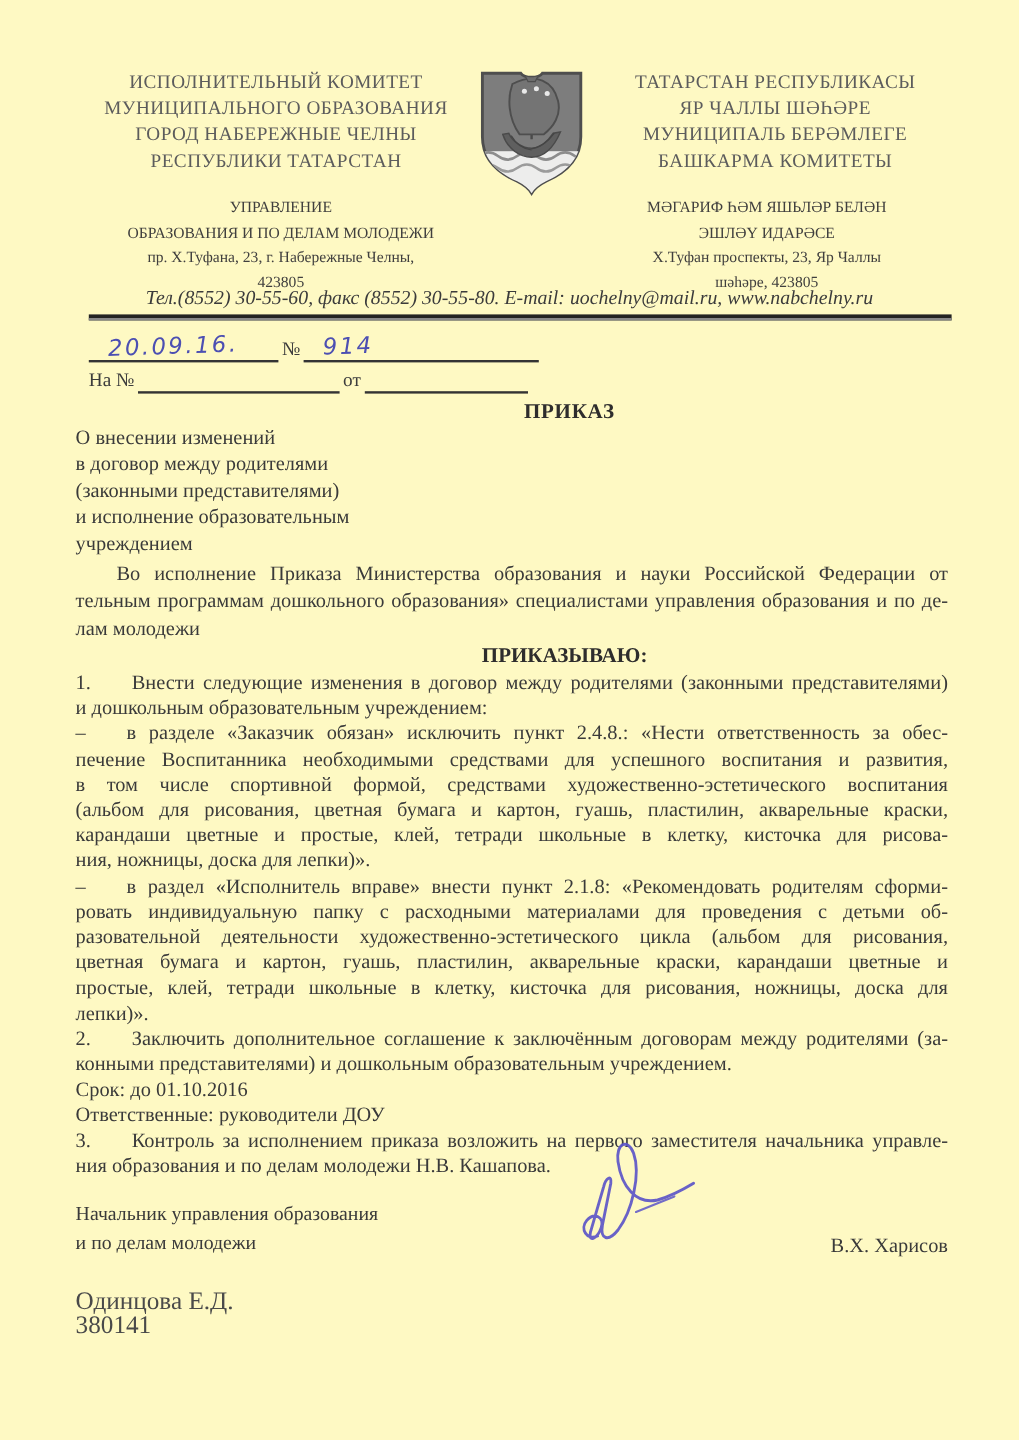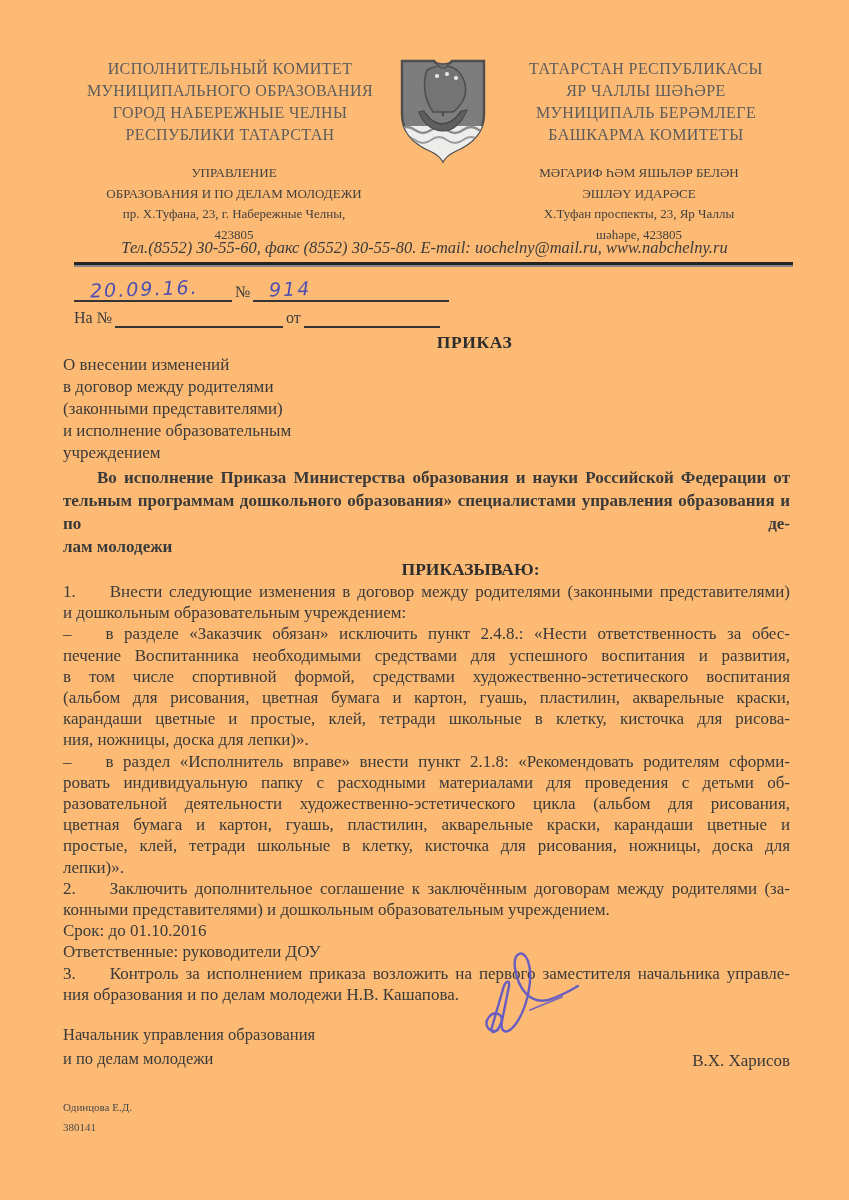--- a/index.html
+++ b/index.html
@@ -1,18 +1,18 @@
 <!DOCTYPE html>
 <html><head>
 <meta charset="utf-8">
 <style>
   html,body{margin:0;padding:0;background:#e9e9e9;}
   .sheet{
     position:relative;width:849px;height:1200px;margin:0 auto;
-    background:#fdba74;color:#3a3a3a;overflow:hidden;
+    background:#fef9c3;color:#3a3a3a;overflow:hidden;
     font-family:"Liberation Serif","DejaVu Serif",serif;
   }
   
   .org{position:absolute;top:58px;font-size:16px;line-height:22px;
        color:#5c5c5c;text-align:center;letter-spacing:.4px;}
   .org-ru{left:75px;width:310px;}
   .org-tt{left:500px;width:292px;}
   .emblem{position:absolute;left:397px;top:54px;width:92px;height:112px;}
   .dept{position:absolute;top:163px;font-size:13px;line-height:20.5px;
         color:#403f3e;text-align:center;}
@@ -31,34 +31,34 @@
   .hand{font-family:"DejaVu Sans",sans-serif;font-style:italic;
         color:#4c4fb2;font-size:19px;letter-spacing:2px;display:inline-block;
         transform:rotate(-2deg);padding-left:16px;position:relative;top:2px;}
   
   .main{position:absolute;left:63px;right:59px;top:332px;font-size:17px;}
   .title{font-weight:bold;font-size:17.5px;letter-spacing:.6px;color:#2e2d2d;
          text-align:center;transform:translateX(48px);height:22px;}
   .subject{margin-top:0;}
   .subject .ln{line-height:22px;}
   .preamble{margin-top:2px;}
-  .preamble .ln{line-height:23px;font-weight:bold;}
+  .preamble .ln{line-height:23px;}
   .heading{font-weight:bold;font-size:17.5px;color:#2e2d2d;text-align:center;
            transform:translateX(44px);line-height:23px;}
   .blocks .ln,.blocks .plain{line-height:21.2px;}
   .jlines .ln{text-align:justify;text-align-last:justify;}
   .jlines .ln.last{text-align-last:left;}
   .tab{display:inline-block;width:34px;}
   
   .sigrow{margin-top:18px;display:flex;justify-content:space-between;align-items:flex-end;}
   .sig-pos .ln{line-height:24px;font-size:16.5px;}
   .sig-name{font-size:17px;white-space:nowrap;}
   .signature{position:absolute;left:470px;top:944px;}
   
-  .footer{margin-top:26px;font-size:11px;line-height:20px;color:#4a4a4a;}
+  .footer{margin-top:26px;font-size:21px;line-height:20px;color:#4a4a4a;}
 </style>
 </head>
 <body>
 
 <div class="sheet">
 
   <div class="org org-ru">
       <div class="ln">ИСПОЛНИТЕЛЬНЫЙ КОМИТЕТ</div>
       <div class="ln">МУНИЦИПАЛЬНОГО ОБРАЗОВАНИЯ</div>
       <div class="ln">ГОРОД НАБЕРЕЖНЫЕ ЧЕЛНЫ</div>

